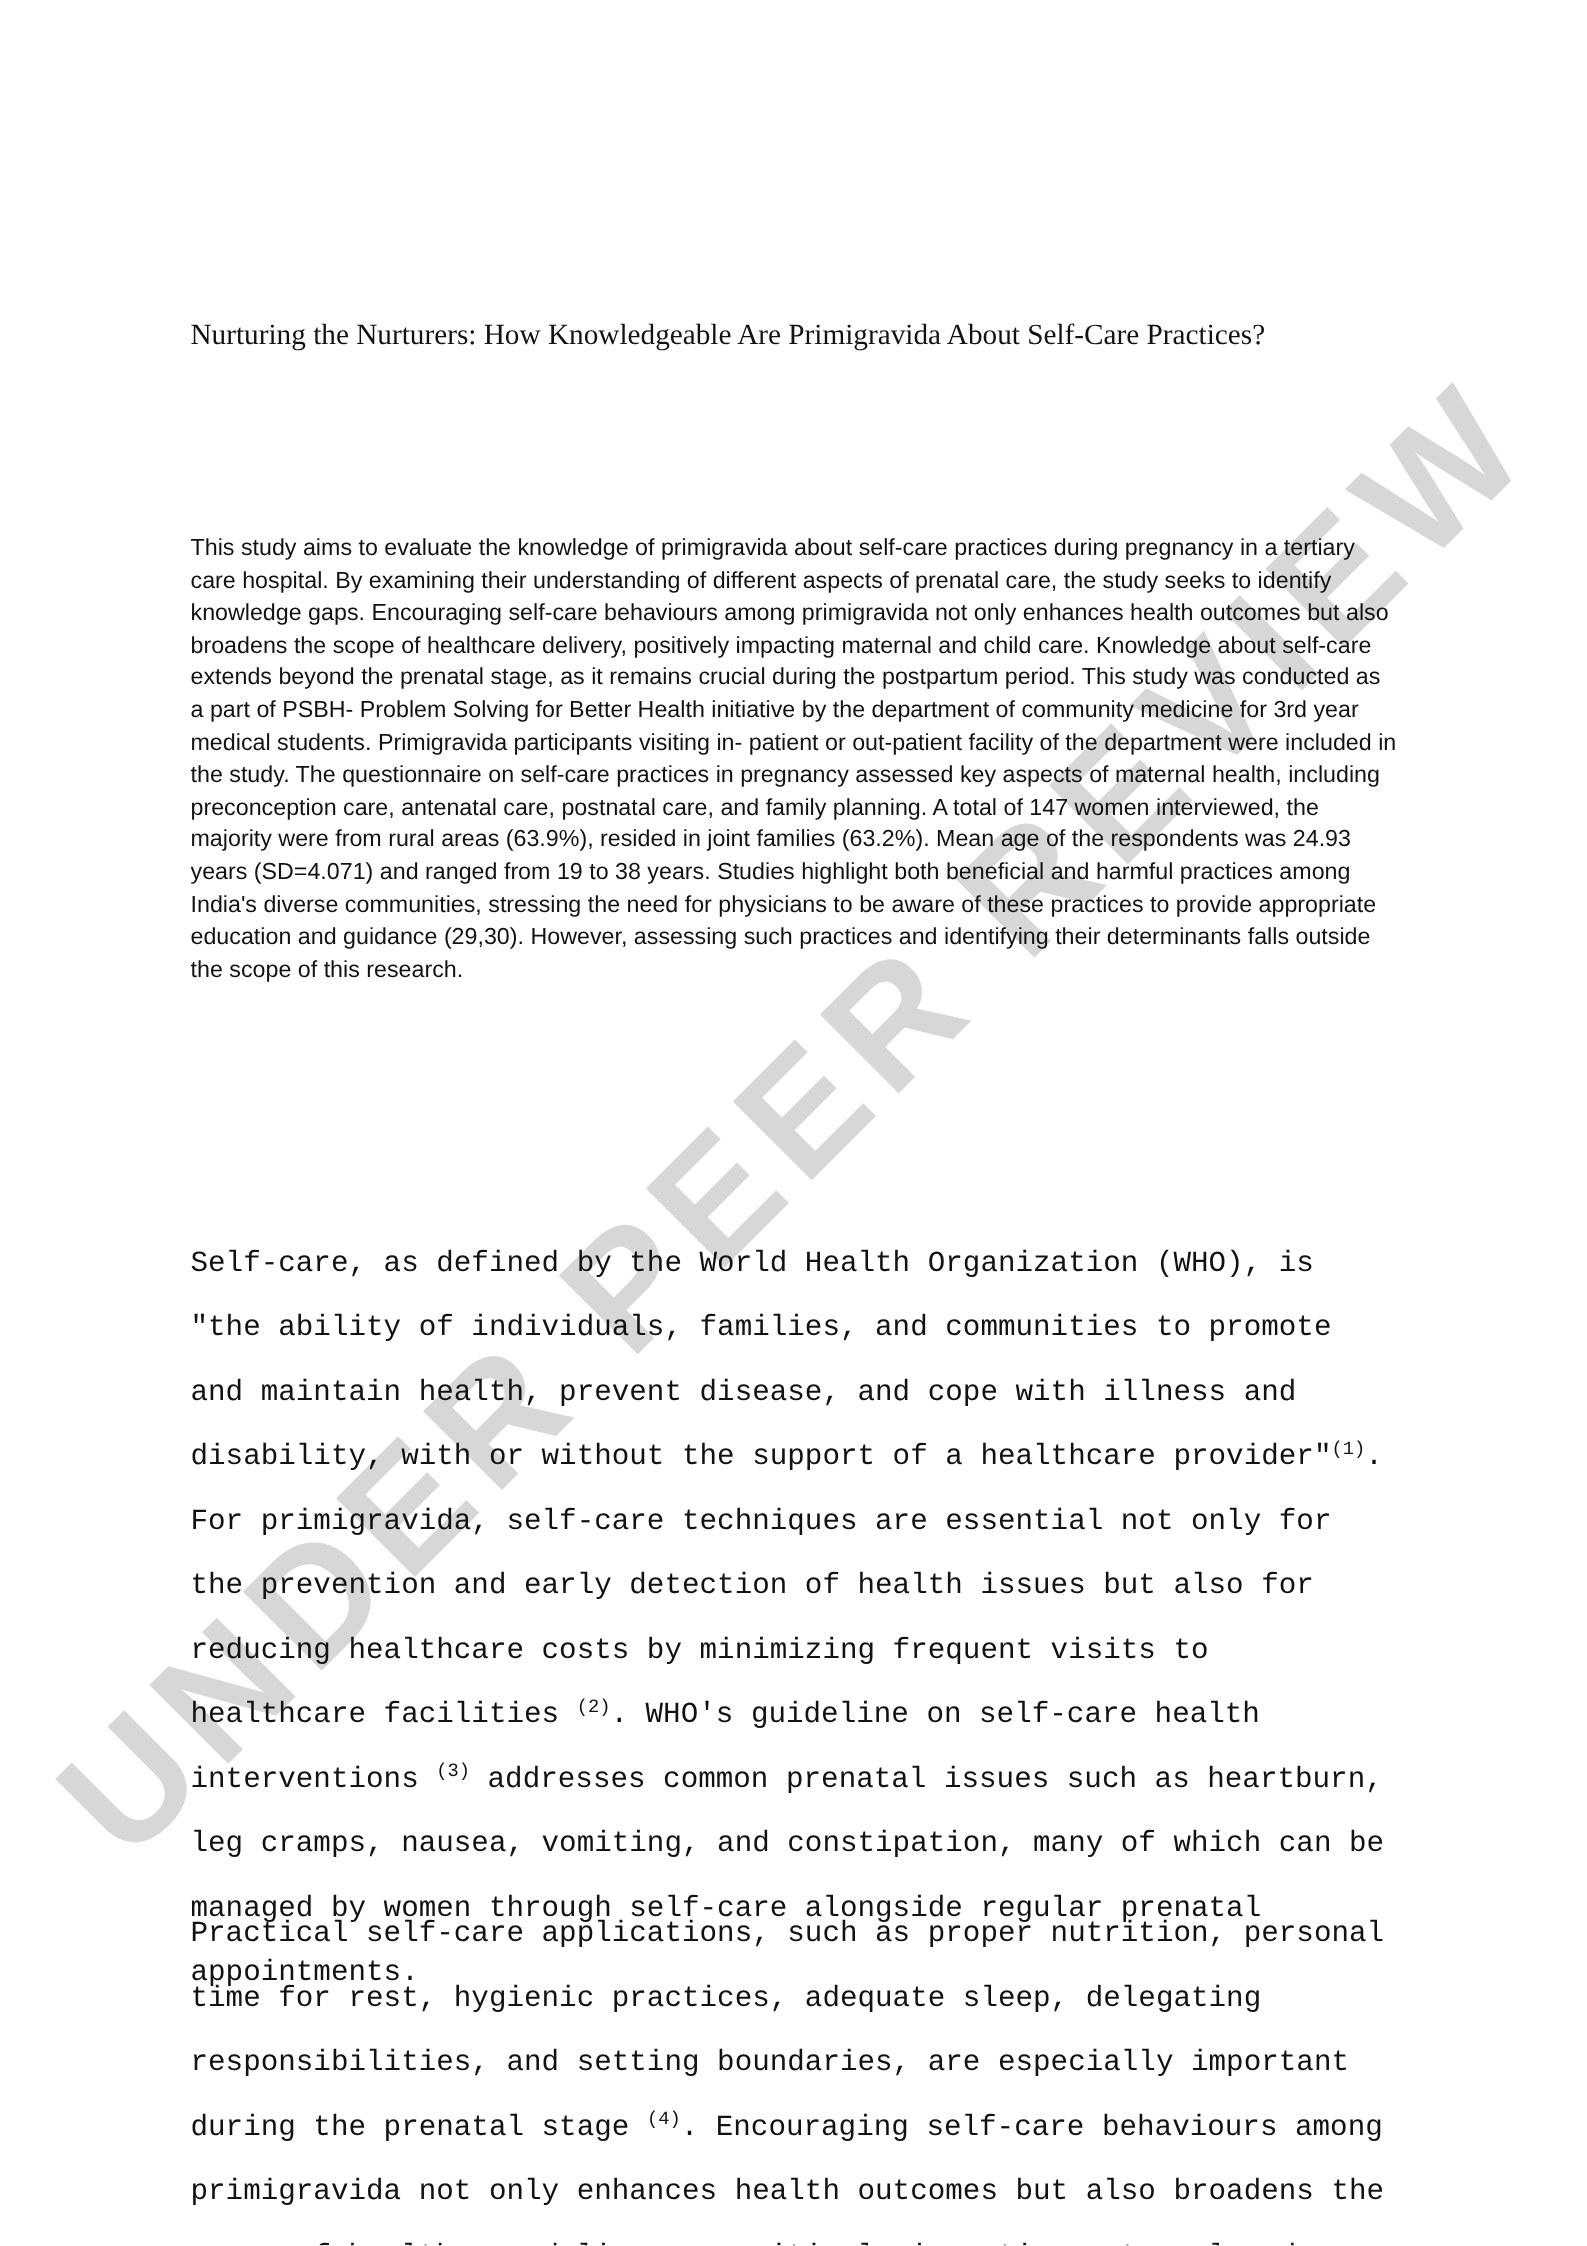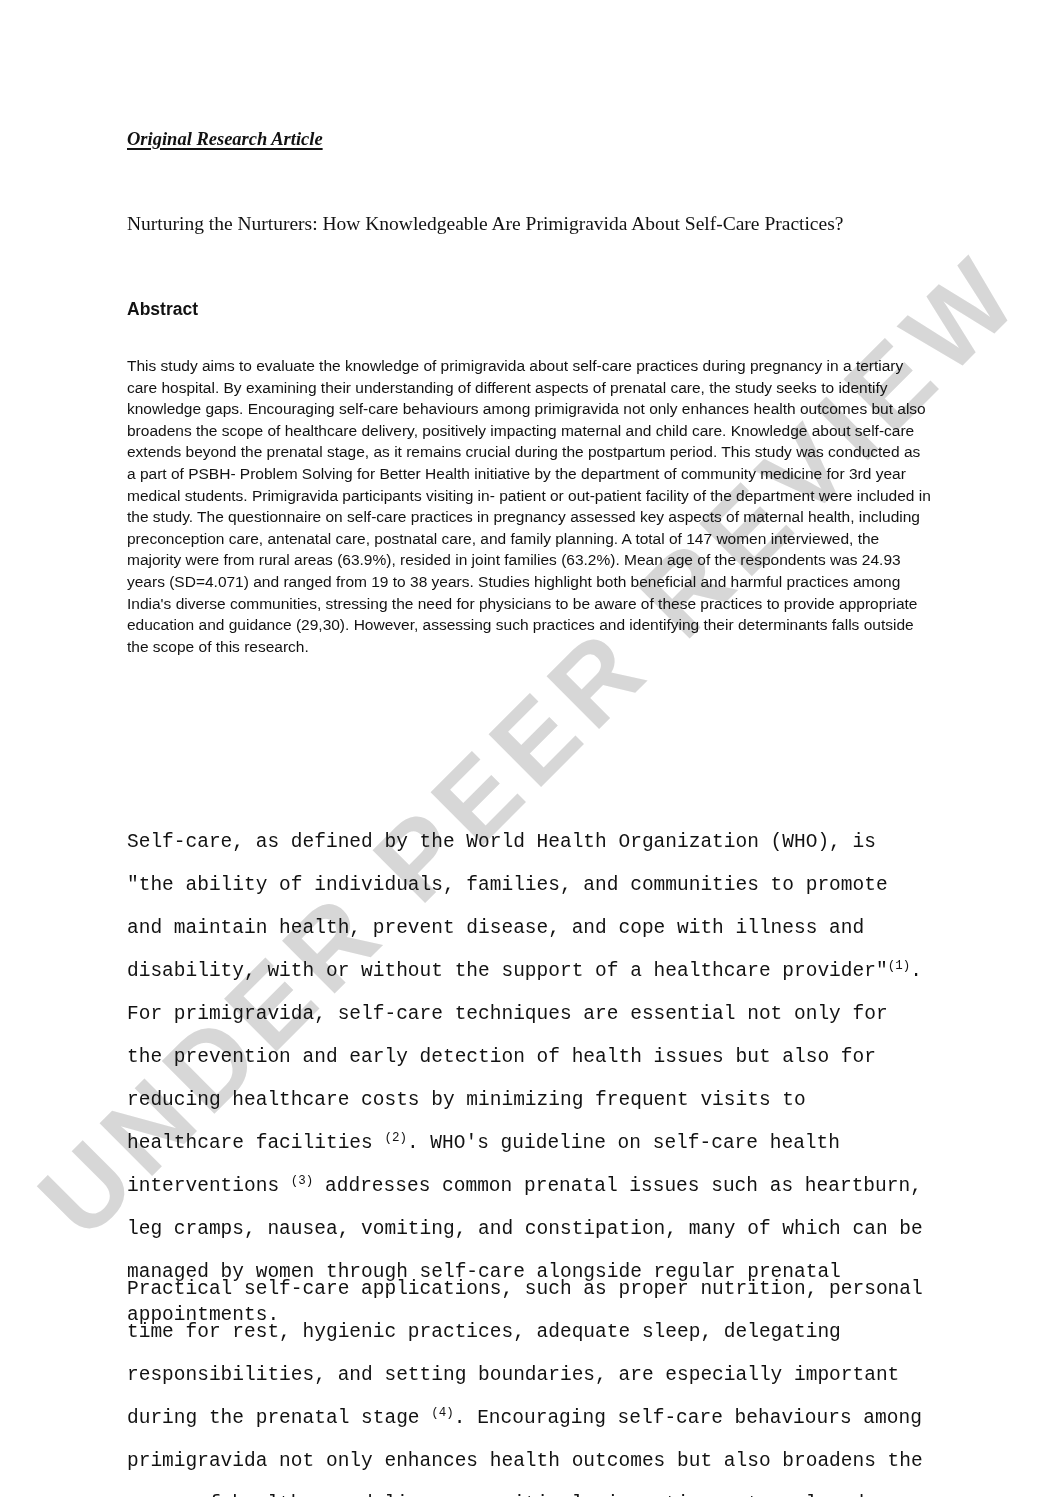--- a/index.html
+++ b/index.html
@@ -95,26 +95,24 @@
     vertical-align: 7px;
   }
 </style>
 </head>
 <body>
 
 <div class="page">
 
   <div class="watermark">UNDER PEER REVIEW</div>
 
-  <div class="block article-type">Original Research Article</div>
 
   <div class="block title-line title1">Nurturing the Nurturers: How Knowledgeable Are Primigravida About Self-Care Practices?</div>
 
 
-  <div class="block abstract-heading">Abstract</div>
 
   <div class="block abstract-body">This study aims to evaluate the knowledge of primigravida about self-care practices during pregnancy in a tertiary care hospital. By examining their understanding of different aspects of prenatal care, the study seeks to identify knowledge gaps. Encouraging self-care behaviours among primigravida not only enhances health outcomes but also broadens the scope of healthcare delivery, positively impacting maternal and child care. Knowledge about self-care extends beyond the prenatal stage, as it remains crucial during the postpartum period. This study was conducted as a part of PSBH- Problem Solving for Better Health initiative by the department of community medicine for 3rd year medical students. Primigravida participants visiting in- patient or out-patient facility of the department were included in the study. The questionnaire on self-care practices in pregnancy assessed key aspects of maternal health, including preconception care, antenatal care, postnatal care, and family planning. A total of 147 women interviewed, the majority were from rural areas (63.9%), resided in joint families (63.2%). Mean age of the respondents was 24.93 years (SD=4.071) and ranged from 19 to 38 years. Studies highlight both beneficial and harmful practices among India's diverse communities, stressing the need for physicians to be aware of these practices to provide appropriate education and guidance (29,30). However, assessing such practices and identifying their determinants falls outside the scope of this research.</div>
 
 
 
   <div class="block body-para para1">
     <span>Self-care, as defined by the World Health Organization (WHO), is "the ability of individuals, families, and communities to promote and maintain health, prevent disease, and cope with illness and disability, with or without the support of a healthcare provider"</span><span class="sup">(1)</span><span>. For primigravida, self-care techniques are essential not only for the prevention and early detection of health issues but also for reducing healthcare costs by minimizing frequent visits to healthcare facilities </span><span class="sup">(2)</span><span>. WHO's guideline on self-care health interventions </span><span class="sup">(3)</span><span> addresses common prenatal issues such as heartburn, leg cramps, nausea, vomiting, and constipation, many of which can be managed by women through self-care alongside regular prenatal appointments.</span>
   </div>
 
   <div class="block body-para para2">

